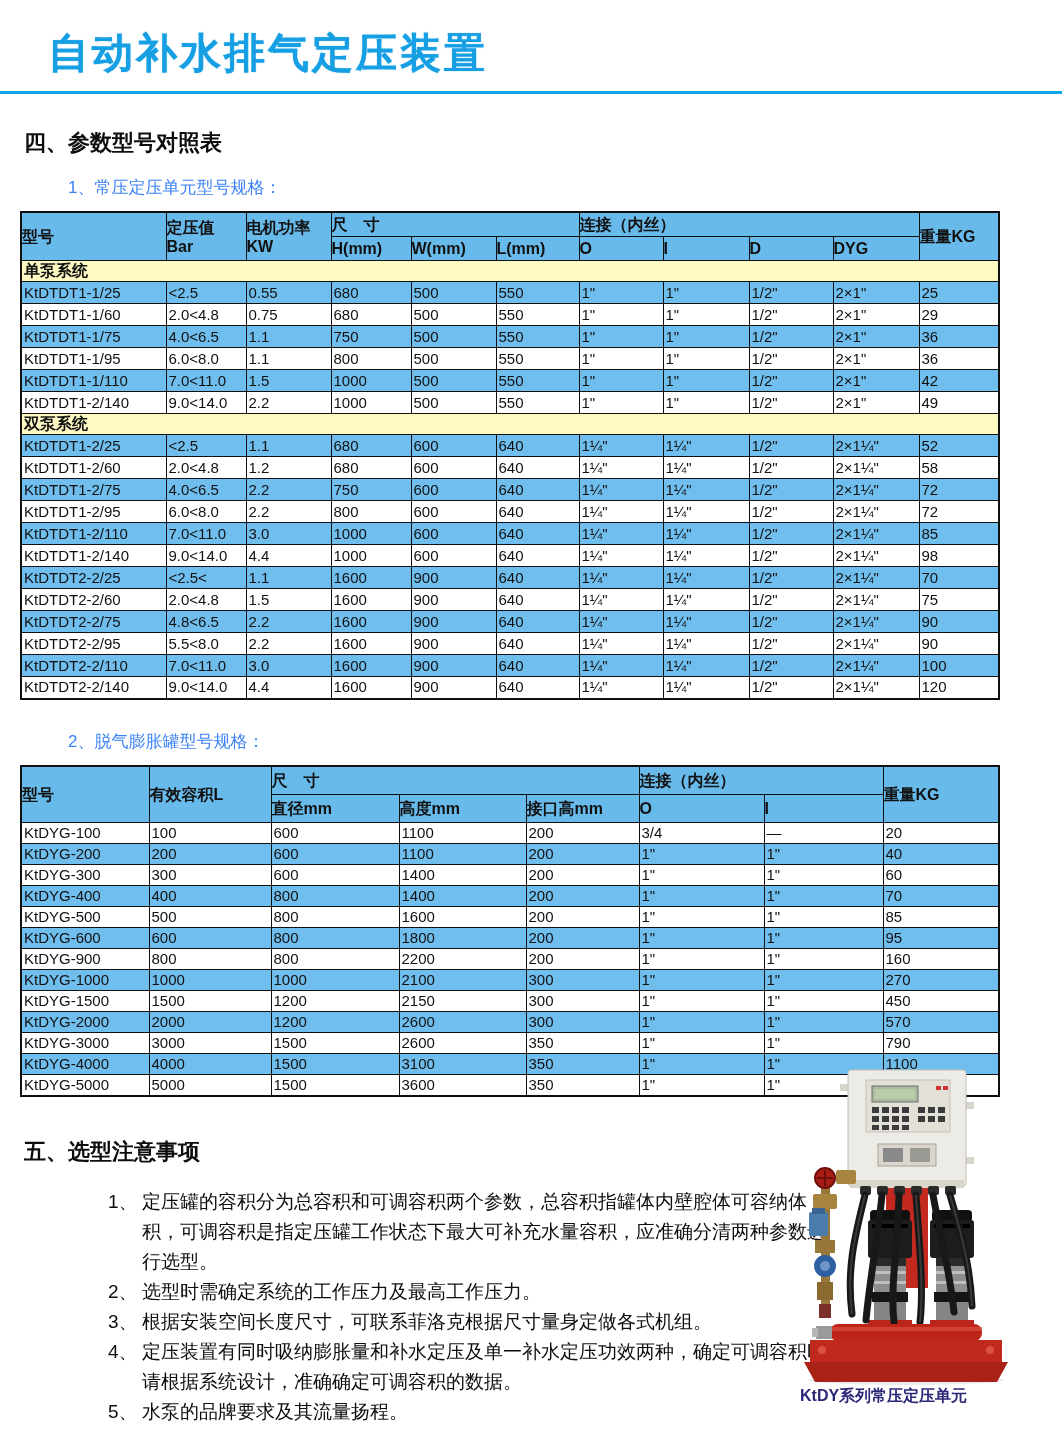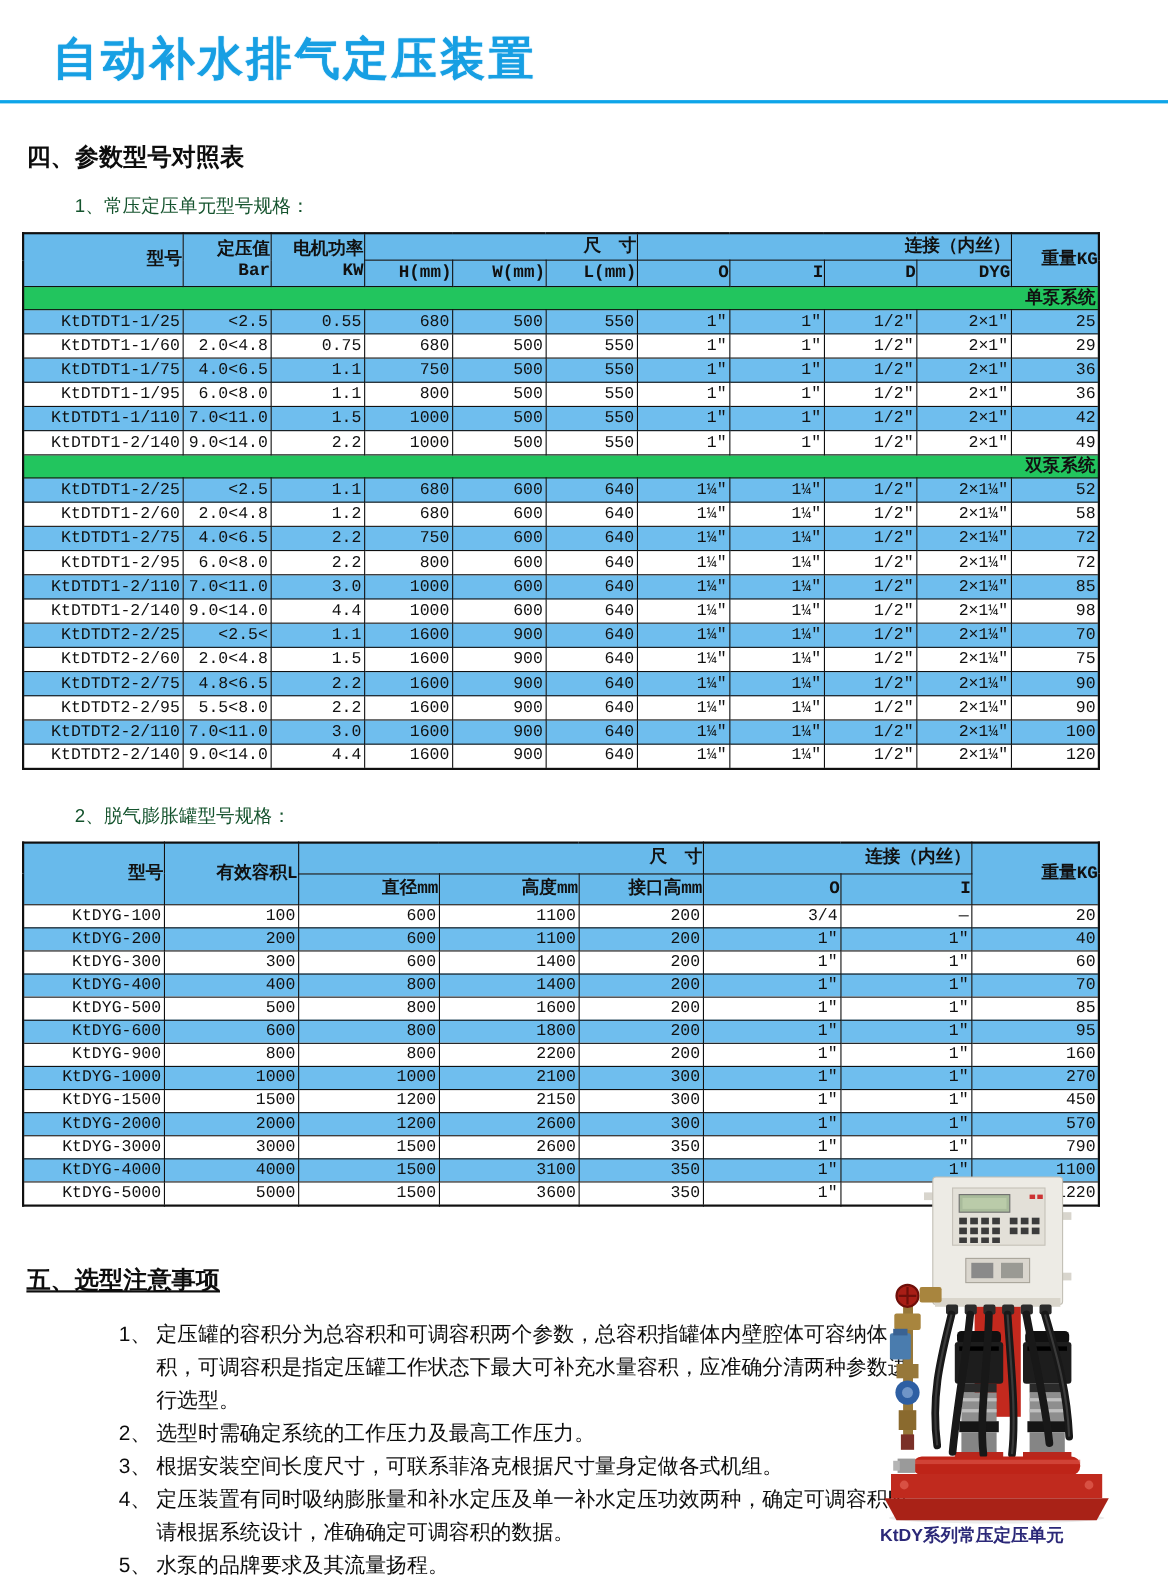--- a/index.html
+++ b/index.html
@@ -26,55 +26,54 @@
   }
   
   .content { padding: 0 20px; }
   .h2 {
     font-size: 22px;
     font-weight: bold;
     color: #0d0d0d;
     margin-left: 4px;
   }
   .h2-params { margin-top: 34px; }
-  .h2-notes  { margin-top: 52px; text-decoration: underline; }
+  .h2-notes  { margin-top: 40px; }
   .sub-label {
     font-size: 17px;
-    color: #14532d;
+    color: #3b82f6;
     margin: 18px 0 12px 48px;
   }
   .sub-label-2 { margin-top: 30px; }
   
   table.spec {
     width: 978px;
     border-collapse: collapse;
     table-layout: fixed;
     font-size: 15px;
-    text-align: right;
-    font-family: Liberation Mono, monospace;
+    text-align: left;
   }
   table.spec, table.spec th, table.spec td { border: 1px solid #101010; }
   table.spec { border-width: 2px; }
   table.spec th {
     background: #68BAEB;
     font-weight: bold;
     font-size: 16px;
     padding: 2px 0;
     line-height: 19px;
   }
   table.spec td {
     height: 22px;
     padding: 1px 2px;
     line-height: 18px;
     font-size: 15px;
     background: #ffffff;
   }
   table.spec tr.blue td { background: #6FBEEE; }
   table.spec tr.section-row td {
-    background: #22c55e;
+    background: #fef9c3;
     font-weight: bold;
     font-size: 16px;
     height: 21px;
   }
   .th-line { display: block; }
   #table2 th { padding: 4px 0; }
   #table2 td { height: 21px; }
   
   .notes {
     width: 750px;

